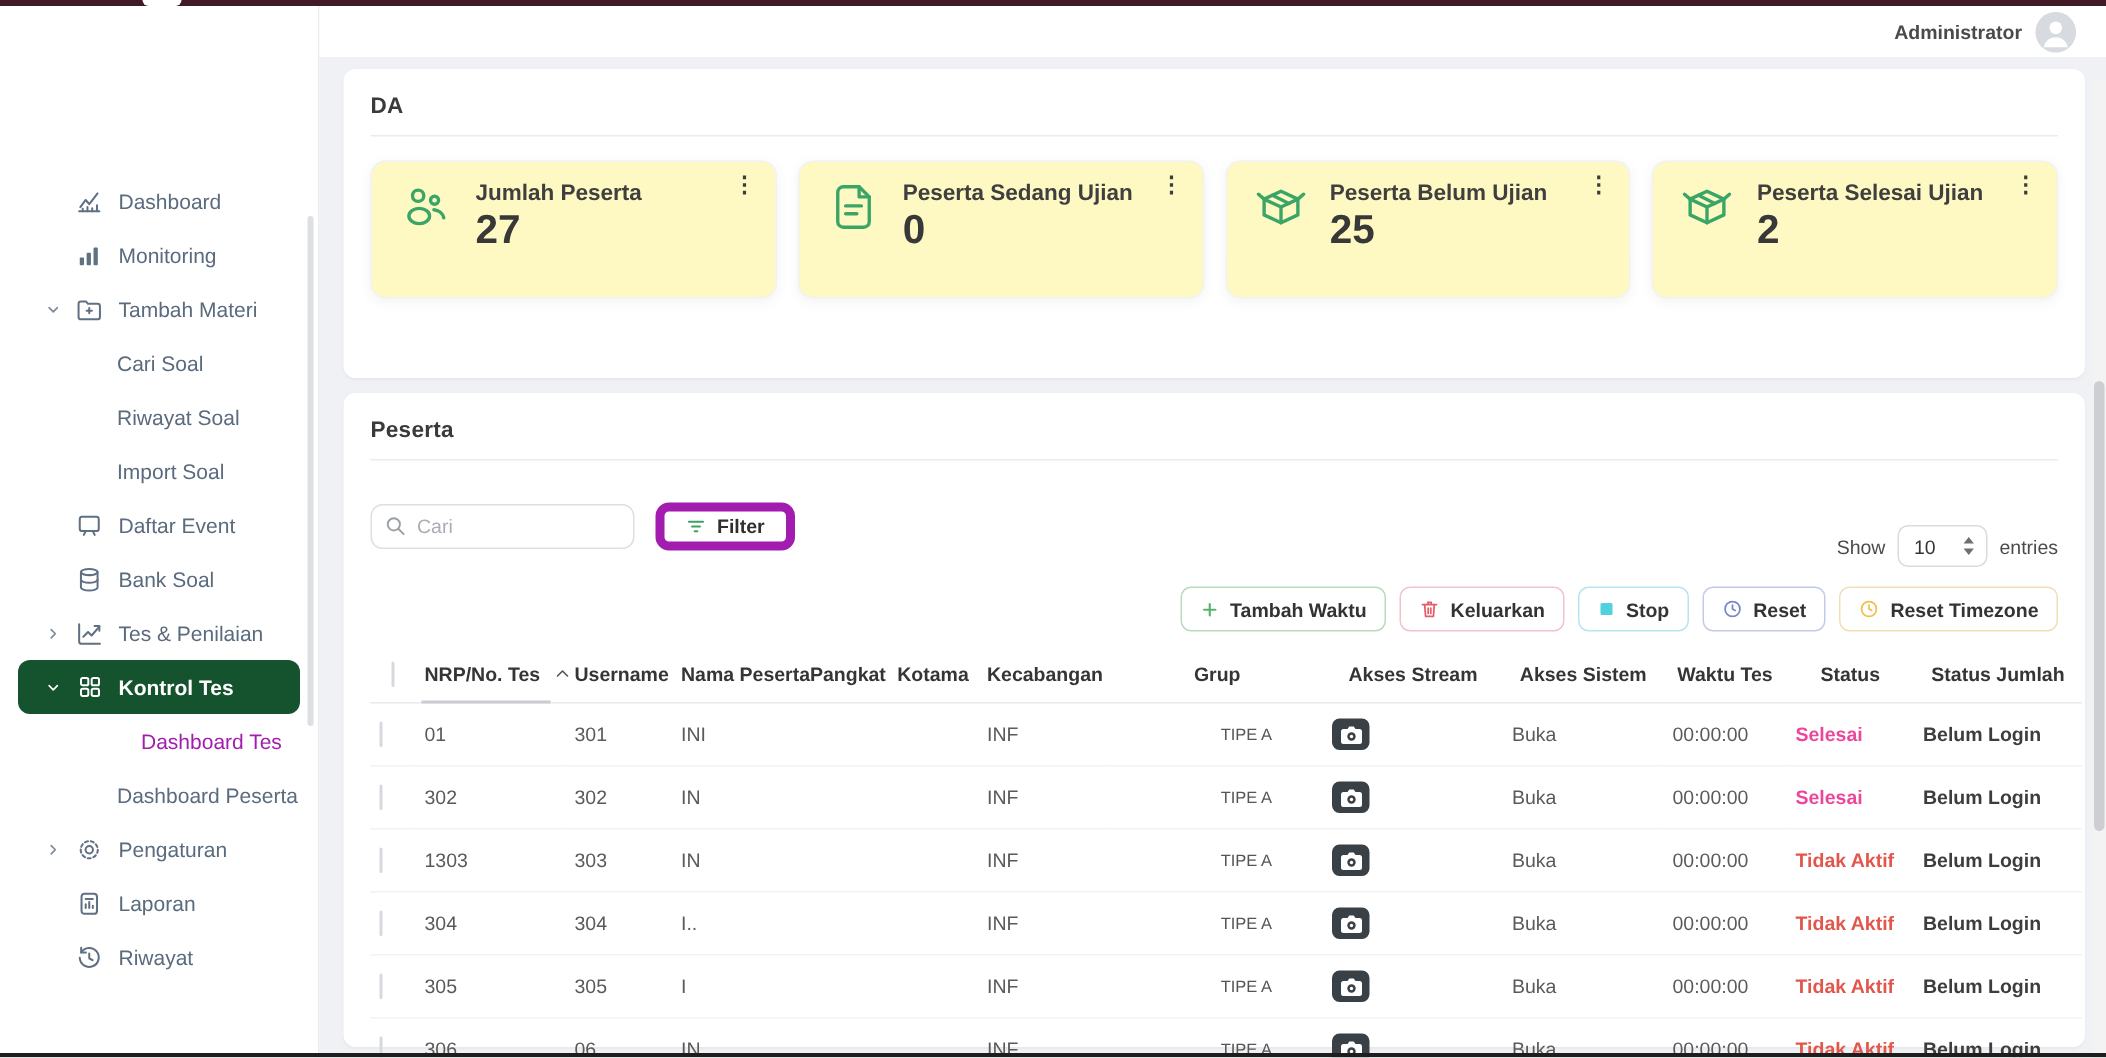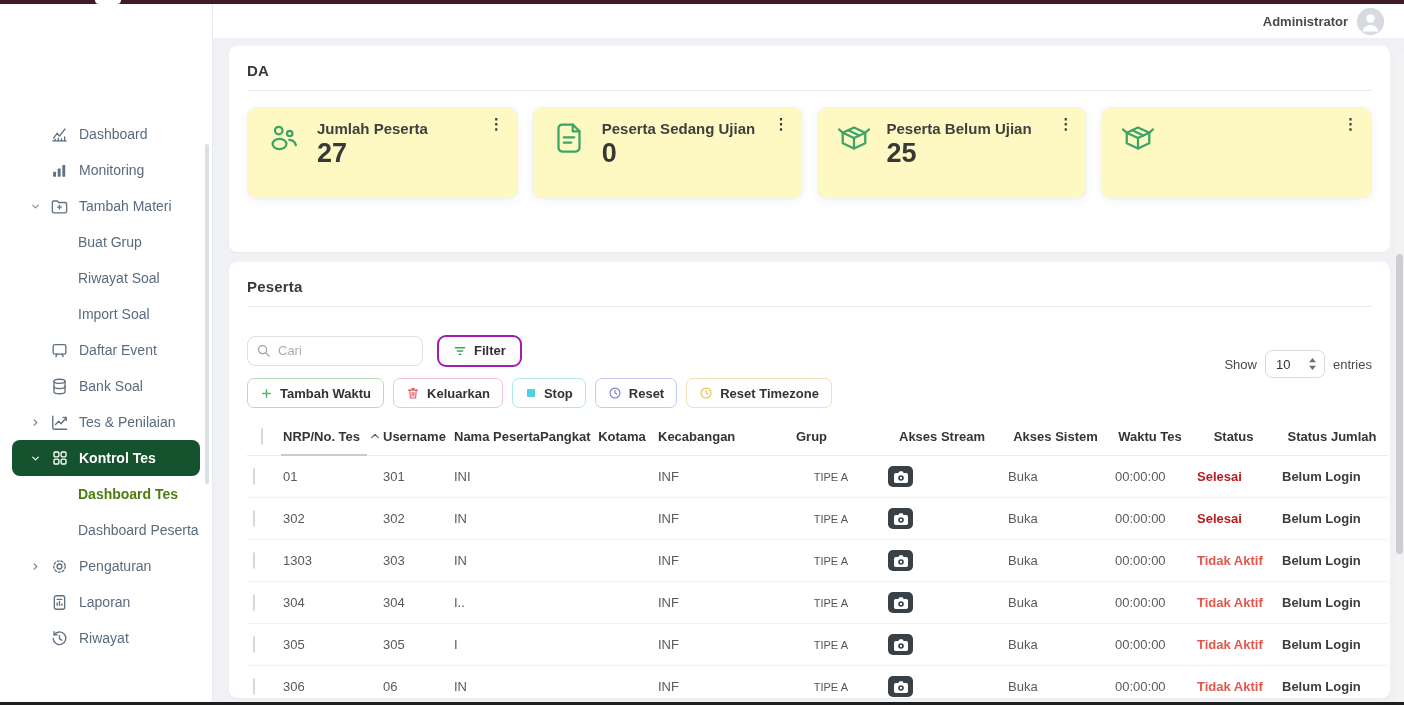--- a/index.html
+++ b/index.html
@@ -15,21 +15,21 @@
 
   
   .sidebar { position:relative; width:213px; background:#fff; border-right:1px solid #e8eaed; padding-top:112px; flex:none; }
   .nav-item { display:flex; align-items:center; height:36px; padding-left:30px; cursor:pointer; color:#5a6b7d; font-size:14px; }
   .nav-item .chev { width:20px; display:flex; align-items:center; color:#7a8a9a; flex:none; }
   .nav-item .nicon { width:19px; height:19px; margin-right:10px; flex:none; display:flex; align-items:center; justify-content:center; color:#5f7082; }
   .nav-item .nlabel { white-space:nowrap; }
   .nav-item.active { background:#14532d; color:#fff; margin:0 12px; padding-left:18px; border-radius:8px; font-weight:700; }
   .nav-item.active .nicon, .nav-item.active .chev { color:#fff; }
   .nav-sub { display:flex; align-items:center; height:36px; padding-left:78px; cursor:pointer; color:#5a6b7d; font-size:14px; white-space:nowrap; }
-  .nav-sub.active-sub { color:#4d7c0f; font-weight:700; }
+  .nav-sub.active-sub { color:#a21caf; font-weight:400;margin-left:16px; }
   .sidebar-scroll { position:absolute; right:3px; top:140px; width:4px; height:340px; background:#dcdfe3; border-radius:2px; }
 
   
   .main { flex:1; display:flex; flex-direction:column; min-width:0; position:relative; }
   .header { height:34px; background:#fff; display:flex; align-items:center; justify-content:flex-end; padding-right:20px; gap:9px; flex:none; }
   .user-label { font-size:13px; font-weight:700; color:#4a4a4a; }
   .avatar { width:27px; height:27px; border-radius:50%; background:#d7dade; overflow:hidden; display:flex; align-items:center; justify-content:center; }
 
   .content { flex:1; background:#f0f1f4; padding:8px 14px 0 16px; overflow:hidden; }
 
@@ -50,44 +50,44 @@
 
   
   .panel-peserta { height:436px; }
   .controls { display:flex; align-items:center;justify-content:center; }
   .search-wrap { position:relative; width:176px; }
   .search-wrap input { width:100%; height:30px; border:1px solid #dcdfe3; border-radius:8px; padding:0 8px 0 30px;
                        font-size:13px; color:#444; outline:none; font-family:"Liberation Sans", sans-serif; }
   .search-wrap input::placeholder { color:#a9aeb4; }
   .search-wrap .sicon { position:absolute; left:9px; top:7px; color:#9aa0a6; }
   .filter-btn { display:inline-flex; align-items:center; gap:7px; height:32px; margin-left:14px; padding:0 14px;
-                background:#fff; border:2px solid #a21caf; border-radius:9px; font-size:13px; font-weight:700; color:#2f2f2f; cursor:pointer; }
+                background:#fff; border:6px solid #a21caf; border-radius:9px; font-size:13px; font-weight:700; color:#2f2f2f; cursor:pointer; }
   .show-entries { margin-left:auto; display:flex; align-items:center; gap:8px; font-size:13px; color:#4a4a4a;margin-top:27px; }
   .select-box { display:flex; align-items:center; justify-content:space-between; width:60px; height:28px;
                 border:1px solid #d9dce0; border-radius:7px; padding:0 7px 0 10px; font-size:13px; color:#333; cursor:pointer; background:#fff; }
 
-  .actions-row { display:flex; gap:9px; }
+  .actions-row { display:flex; justify-content:flex-end; gap:9px; margin-top:13px; }
   .btn { display:inline-flex; align-items:center; gap:7px; height:30px; padding:0 12px; background:#fff;
          border-radius:7px; font-size:13px; font-weight:700; color:#333; border:1px solid #ddd; cursor:pointer; white-space:nowrap; }
   .btn.green  { border-color:#b8dcba; }
   .btn.red    { border-color:#f2c4c9; }
   .btn.cyan   { border-color:#b4e6ee; }
   .btn.indigo { border-color:#c4caec; }
   .btn.amber  { border-color:#f1dfb6; }
 
   
   table { width:100%; border-collapse:collapse; table-layout:fixed; margin-top:10px; }
   th { text-align:center; font-size:13px; font-weight:700; color:#353535; padding:11px 6px; border-bottom:1px solid #e8eaec; white-space:nowrap; }
   td { font-size:13px; color:#5a5a5a; padding:10px 6px; border-bottom:1px solid #f1f2f4; white-space:nowrap; overflow:hidden; }
   th.th-nrp { position:relative; cursor:pointer; }
   th.th-nrp::after { content:""; position:absolute; left:4px; bottom:-1px; width:86px; height:2px; background:#c9ccd1; }
   .sort-caret { display:inline-block; margin-left:10px; color:#555; vertical-align:1px; }
   .cell-grup { text-align:right; padding-right:34px; font-size:11px; color:#555; }
   .status-cell { font-weight:700; }
-  .status-cell.selesai { color:#b91c1c; }
+  .status-cell.selesai { color:#ec4899; }
   .status-cell.tidak-aktif { color:#e2574c; }
   .login-cell { font-weight:700; color:#3d3d3d; }
   .checkbox { width:16px; height:16px; border:1.5px solid #d5d8dc; border-radius:4px; background:#fff; cursor:pointer; }
   .camera-badge { width:25px; height:21px; background:#394046; border-radius:5px; display:flex; align-items:center; justify-content:center; cursor:pointer; }
 
   
   .page-scroll-track { position:absolute; right:0; top:50px; width:9px; height:655px; background:#f3f3f3; z-index:40; }
   .page-scroll-thumb { position:absolute; right:1px; top:200px; width:7px; height:300px; background:#cdced2; border-radius:4px; cursor:pointer; }
 
   svg { display:block; }
@@ -137,21 +137,21 @@
         <span class="nicon">
           <svg width="19" height="19" viewBox="0 0 24 24" fill="none" stroke="currentColor" stroke-width="1.7" stroke-linecap="round" stroke-linejoin="round">
               <path d="M3 7a2 2 0 0 1 2-2h4.2l1.8 2H19a2 2 0 0 1 2 2v9a2 2 0 0 1-2 2H5a2 2 0 0 1-2-2z"></path>
               <path d="M12 10.5v4.5M9.8 12.8h4.4"></path>
             </svg>
         </span>
         <span class="nlabel">Tambah Materi</span>
       </div>
 
       <div class="nav-sub">
-          <span>Buat Grup</span>
+          <span>Cari Soal</span>
         </div>
       <div class="nav-sub">
           <span>Riwayat Soal</span>
         </div>
       <div class="nav-sub">
           <span>Import Soal</span>
         </div>
 
       <div class="nav-item">
         <span class="chev"></span>
@@ -325,20 +325,24 @@
             </div>
 
             <div class="card">
               <span class="cicon">
                 <svg width="36" height="36" viewBox="0 0 24 24" fill="none" stroke="currentColor" stroke-width="1.5" stroke-linecap="round" stroke-linejoin="round">
                     <path d="M4.5 8.5L12 5l7.5 3.5L12 12z"></path>
                     <path d="M4.5 8.5v7L12 19l7.5-3.5v-7"></path>
                     <path d="M12 12v7"></path>
                     <path d="M4.5 8.5L2 6.3M19.5 8.5L22 6.3M8.2 6.8l7.3 3.6"></path>
                   </svg>
+              </span>
+              <span class="ctext">
+                <span class="clabel">Peserta Selesai Ujian</span>
+                <span class="cvalue">2</span>
               </span>
               <span class="dots">⋮</span>
             </div>
 
           </div>
         </section>
 
         <section class="panel panel-peserta">
           <div class="panel-title">Peserta</div>
           <div class="divider"></div>

